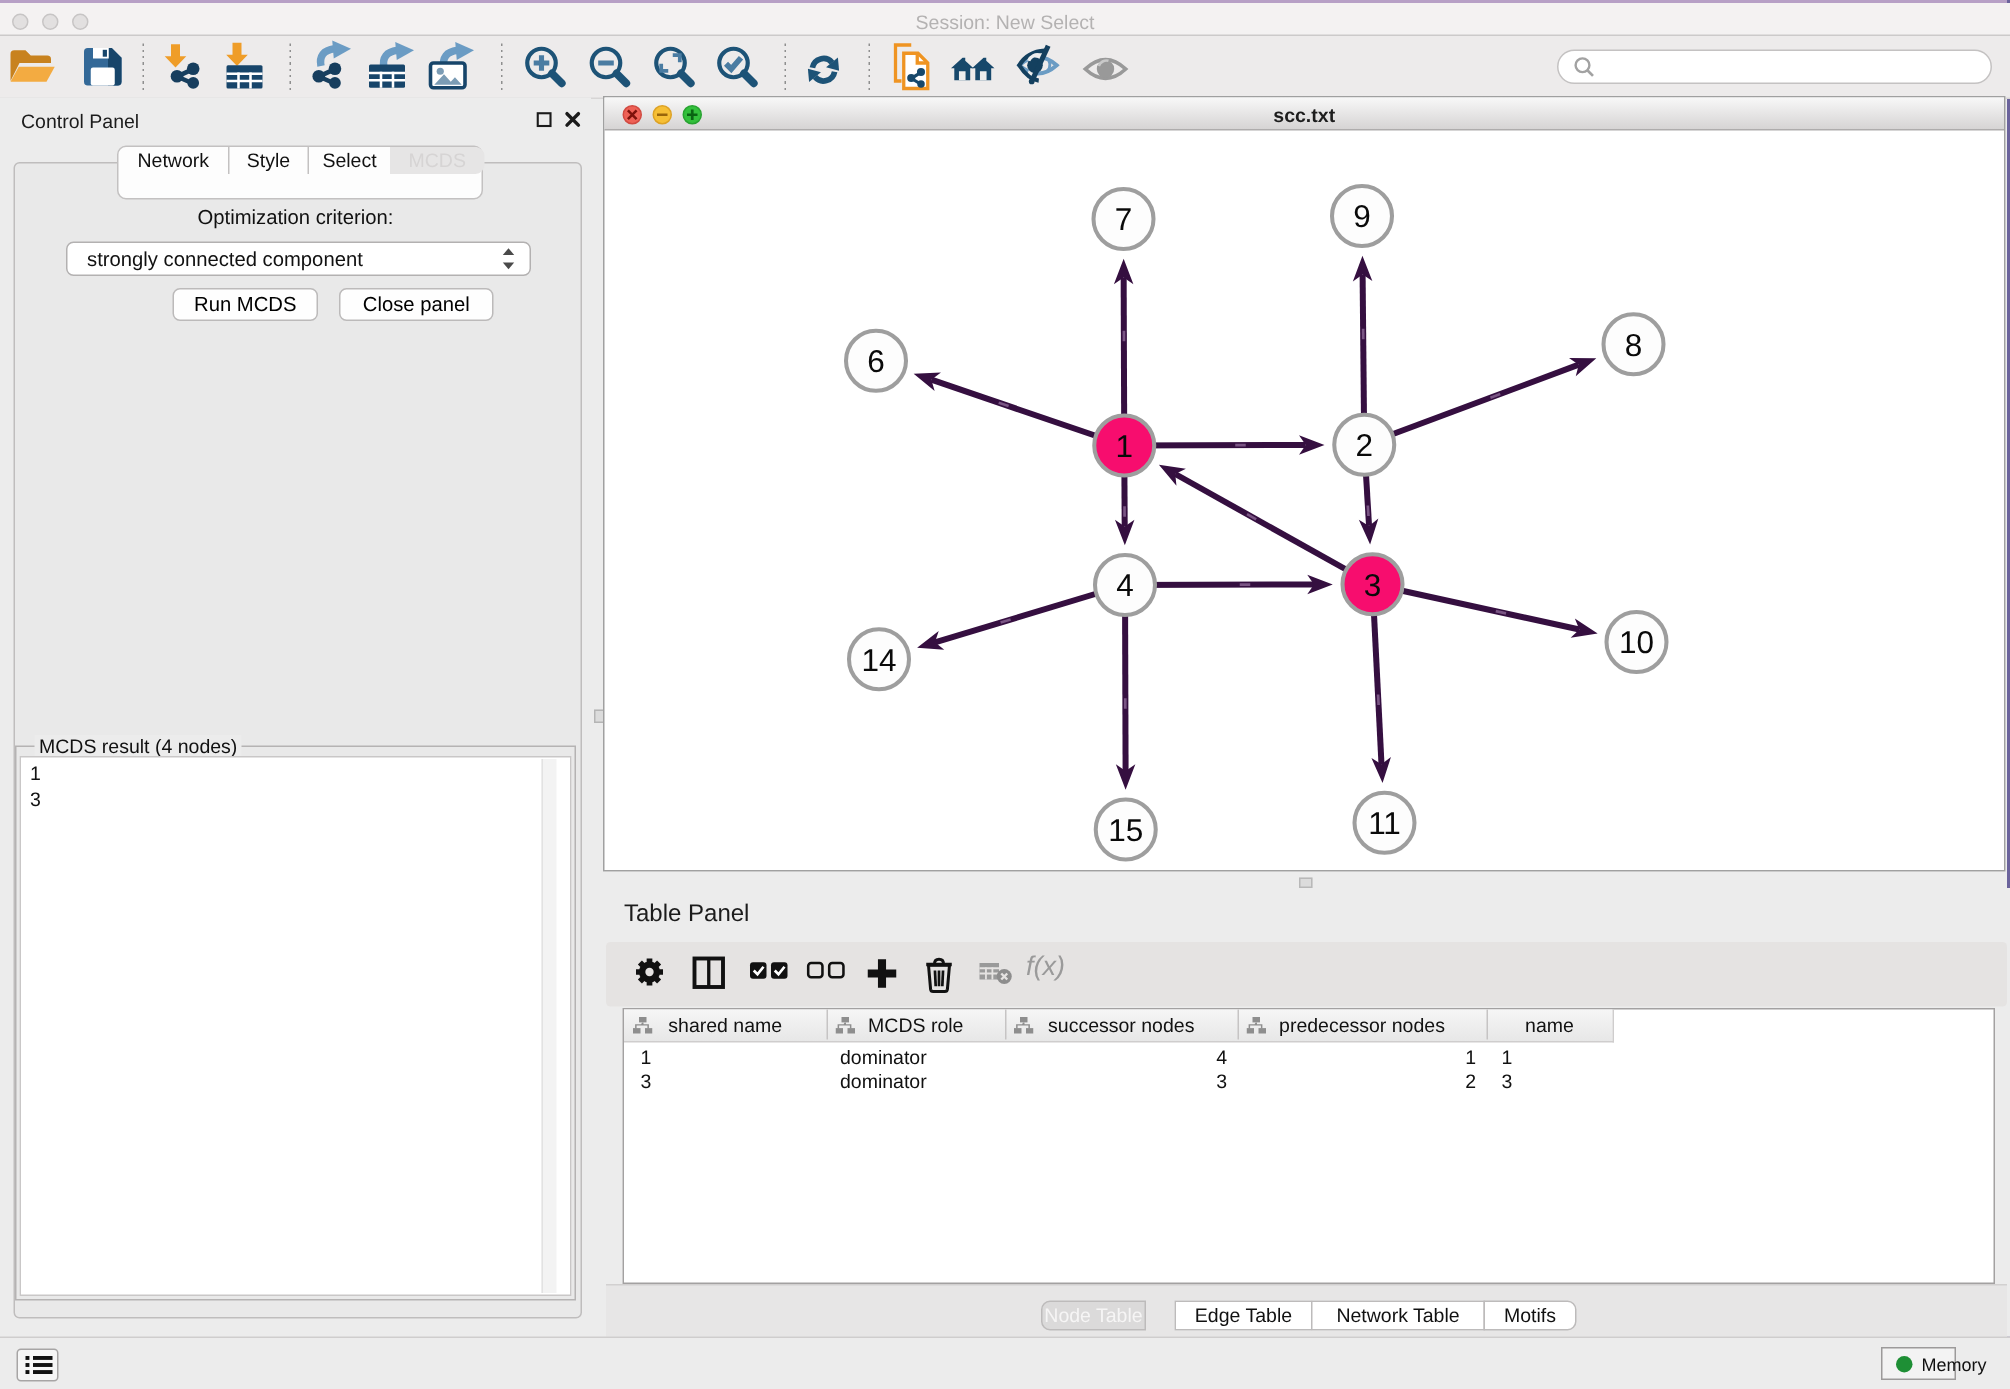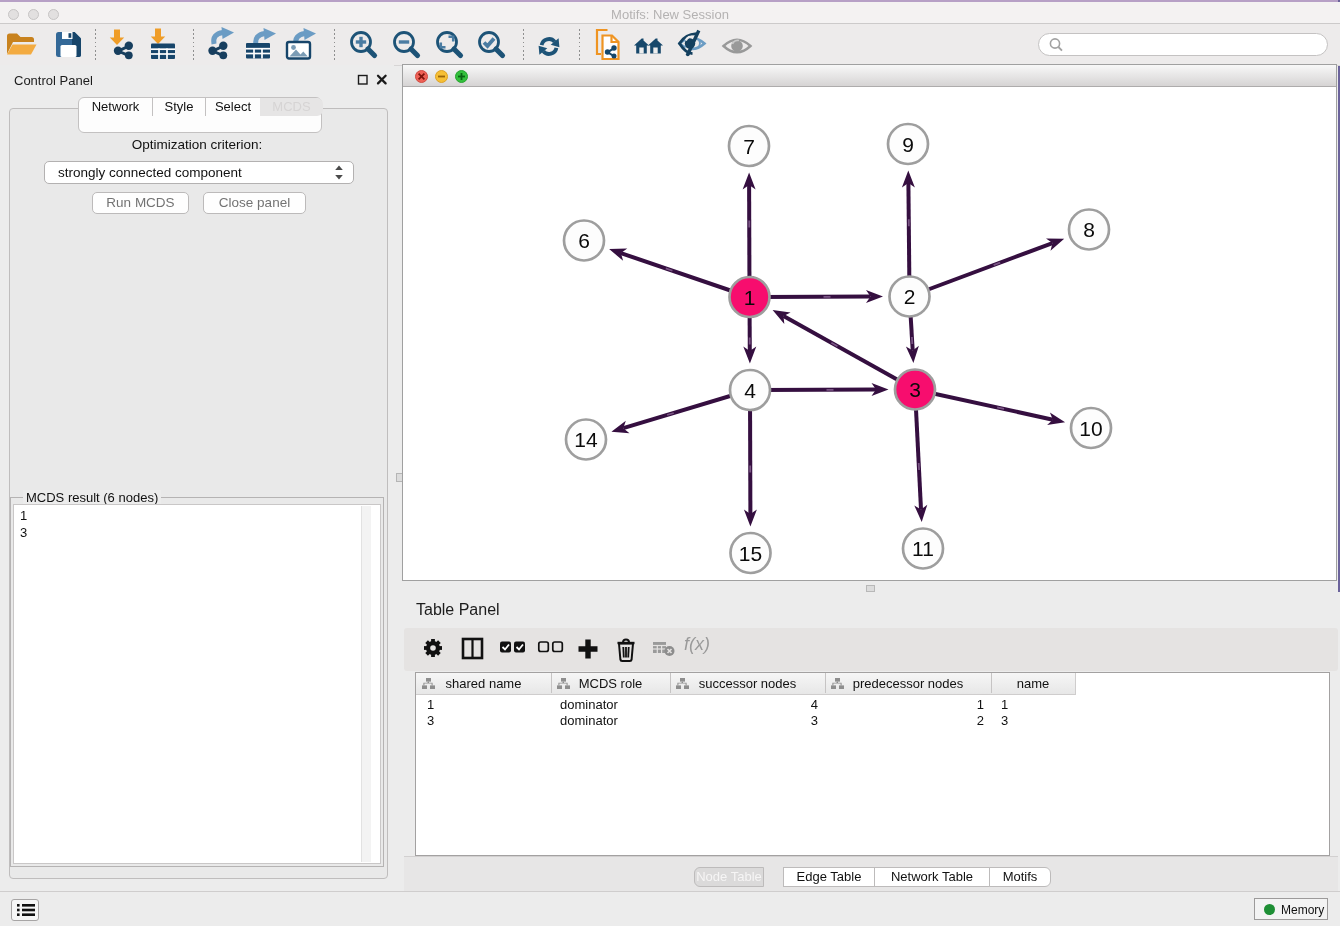--- a/index.html
+++ b/index.html
@@ -23,21 +23,21 @@
 #cpTitle{left:14px;top:8px;font-size:13px;color:#1c1c1c;}
 #cpBox{left:9px;top:43px;width:377px;height:769px;background:#e9e9e9;border:1px solid #bfbdbd;border-radius:4px;}
 #tabgroup{position:absolute;left:78px;top:32px;width:244px;height:36px;background:#fdfdfd;
   border:1px solid #c3c1c1;border-radius:6px;box-sizing:border-box;z-index:3;}
 .tseg{position:absolute;top:0;height:18px;font-size:13px;color:#111;text-align:center;
   line-height:18px;box-sizing:border-box;}
 #optlabel{left:0;top:72px;width:394px;text-align:center;font-size:13.5px;color:#111;}
 #combo{left:44px;top:96px;width:310px;height:23px;background:#fff;border:1px solid #b3b1b1;
   border-radius:5px;box-sizing:border-box;font-size:13.5px;color:#111;line-height:21px;}
 .btn{position:absolute;top:127px;height:22px;background:#fefefe;border:1px solid #bcbaba;border-radius:5px;
-  box-sizing:border-box;font-size:13.5px;color:#737373;text-align:center;line-height:20px;}
+  box-sizing:border-box;font-size:13.5px;color:#000000;text-align:center;line-height:20px;margin-left:23px;}
 #fieldset{left:10px;top:432px;width:374px;height:370px;border:1px solid #b5b3b3;box-sizing:border-box;}
 #fslegend{position:absolute;left:12px;top:-8px;background:#ececec;padding:0 3px;font-size:13px;color:#111;}
 #fsinner{position:absolute;left:2px;top:6px;width:368px;height:360px;background:#fff;border:1px solid #c9c7c7;box-sizing:border-box;}
 #fstext{position:absolute;left:6px;top:3px;font-size:13px;color:#111;line-height:16.5px;}
 #fsscroll{position:absolute;right:9px;top:1px;width:9px;height:356px;background:#f3f3f3;border-left:1px solid #e2e2e2;}
 
 #splitH{left:396px;top:473px;width:8px;height:9px;background:#dcdcdc;border:1px solid #b5b5b5;box-sizing:border-box;}
 
 #net{left:402px;top:64px;width:935px;height:517px;border:1px solid #a0a0a0;box-sizing:border-box;background:#fff;}
 #netTitle{position:absolute;left:0;top:0;width:100%;height:22px;
@@ -54,34 +54,34 @@
 #thead{position:absolute;left:0;top:0;width:659px;height:21px;background:linear-gradient(#f6f6f6,#e7e7e7);
   border-bottom:1px solid #cfcdcd;border-right:1px solid #cfcdcd;}
 .th{position:absolute;top:0;height:20px;border-right:1px solid #c6c4c4;font-size:13px;color:#111;text-align:center;line-height:21px;}
 .td{position:absolute;font-size:13px;color:#111;height:16px;line-height:16px;}
 #tabstrip{left:2px;top:264px;width:934px;height:35px;background:#e7e6e6;border-top:1px solid #d2d0d0;}
 .seg{position:absolute;top:10px;height:20px;background:#fff;border:1px solid #bdbbbb;box-sizing:border-box;
   font-size:13px;color:#111;text-align:center;line-height:18px;}
 
 #status{left:0;top:891px;width:1340px;height:35px;background:#ececec;border-top:1px solid #cfcdcd;box-sizing:border-box;}
 #listbtn{left:11px;top:7px;width:28px;height:22px;background:#f6f6f6;border:1px solid #a7a5a5;border-radius:3px;box-sizing:border-box;}
-#membtn{left:1254px;top:6px;width:74px;height:22px;background:#f3f3f3;border:1px solid #9c9a9a;box-sizing:border-box;font-size:12px;color:#111;}
+#membtn{left:1254px;top:6px;width:50px;height:22px;background:#f3f3f3;border:1px solid #9c9a9a;box-sizing:border-box;font-size:12px;color:#111;}
 </style>
 </head>
 <body>
 <div class="abs" id="deskTop"></div>
 <div class="abs" style="left:0;top:2px;width:5px;height:5px;background:radial-gradient(circle at 5px 5px, transparent 4px, #b7a0c6 4px);"></div>
 <div class="abs" style="left:0;top:920px;width:0;height:0;border-bottom:6px solid #3a6ea5;border-right:6px solid transparent;"></div>
 <div class="abs" id="deskRight"></div>
 
 <div class="abs" id="titlebar">
   <div class="tl" style="left:8px;"></div>
   <div class="tl" style="left:28px;"></div>
   <div class="tl" style="left:48px;"></div>
-  <div class="abs" id="wtitle">Motifs: New Session</div>
+  <div class="abs" id="wtitle">Session: New Select</div>
 </div>
 
 <div class="abs" id="toolbar">
   <div class="tsep" style="left:95px;"></div>
   <div class="tsep" style="left:193px;"></div>
   <div class="tsep" style="left:334px;"></div>
   <div class="tsep" style="left:523px;"></div>
   <div class="tsep" style="left:579px;"></div>
 
   <svg class="ticon" style="left:4px;" width="34" height="36">
@@ -247,40 +247,41 @@
   <div class="abs" id="optlabel">Optimization criterion:</div>
   <div class="abs" id="combo"><span style="padding-left:13px;">strongly connected component</span>
     <svg width="10" height="15" style="position:absolute;right:9px;top:3px;">
       <polygon points="5,0.5 8.8,5 1.2,5" fill="#4a4a4a"></polygon>
       <polygon points="5,14.5 8.8,10 1.2,10" fill="#4a4a4a"></polygon>
     </svg>
   </div>
   <div class="btn" style="left:92px;width:97px;">Run MCDS</div>
   <div class="btn" style="left:203px;width:103px;">Close panel</div>
   <div class="abs" id="fieldset">
-    <span id="fslegend">MCDS result (6 nodes)</span>
+    <span id="fslegend">MCDS result (4 nodes)</span>
     <div id="fsinner">
       <div id="fstext">1<br>3</div>
       <div id="fsscroll"></div>
     </div>
   </div>
 </div>
 <div class="abs" id="splitH"></div>
 
 <div class="abs" id="net">
   <div id="netTitle">
     <div class="mac" style="left:12px;background:#ee6156;border:1px solid #d14a41;"></div>
     <div class="mac" style="left:32px;background:#f6bf35;border:1px solid #dda225;"></div>
     <div class="mac" style="left:52px;background:#33c03c;border:1px solid #27a330;"></div>
     <svg style="position:absolute;left:12px;top:5px;" width="53" height="13">
       <path d="M3.6 3.6 l5.8 5.8 M9.4 3.6 l-5.8 5.8" stroke="#7e120b" stroke-width="1.7"></path>
       <line x1="23" y1="6.5" x2="30" y2="6.5" stroke="#99650a" stroke-width="1.8"></line>
       <line x1="43" y1="6.5" x2="50" y2="6.5" stroke="#0a6413" stroke-width="1.8"></line>
       <line x1="46.5" y1="3" x2="46.5" y2="10" stroke="#0a6413" stroke-width="1.8"></line>
     </svg>
+    <div id="netTitleText">scc.txt</div>
   </div>
   <svg id="graph" width="933" height="493">
 <g stroke="#350f40" stroke-width="4">
 <line x1="346.5" y1="210" x2="346.1" y2="98.0"></line>
 <line x1="346.5" y1="210" x2="217.9" y2="166.1"></line>
 <line x1="346.5" y1="210" x2="467.5" y2="209.6"></line>
 <line x1="346.5" y1="210" x2="346.8" y2="264.0"></line>
 <line x1="506.5" y1="209.5" x2="505.4" y2="96.0"></line>
 <line x1="506.5" y1="209.5" x2="649.5" y2="156.1"></line>
 <line x1="506.5" y1="209.5" x2="509.7" y2="263.6"></line>

